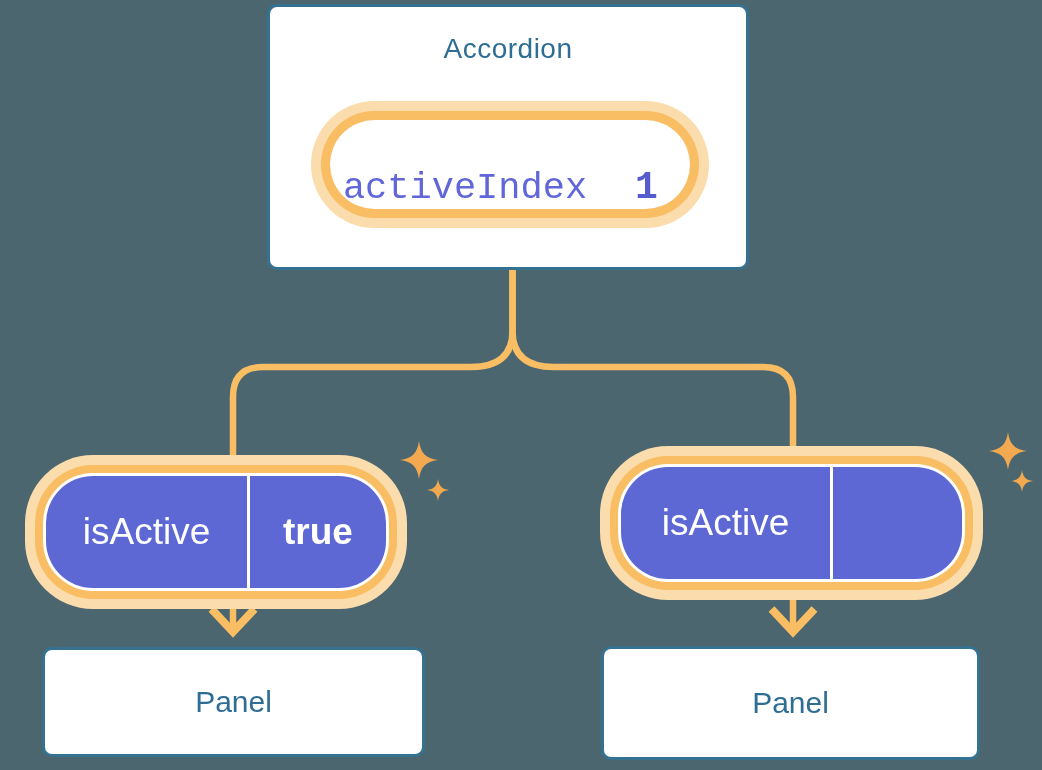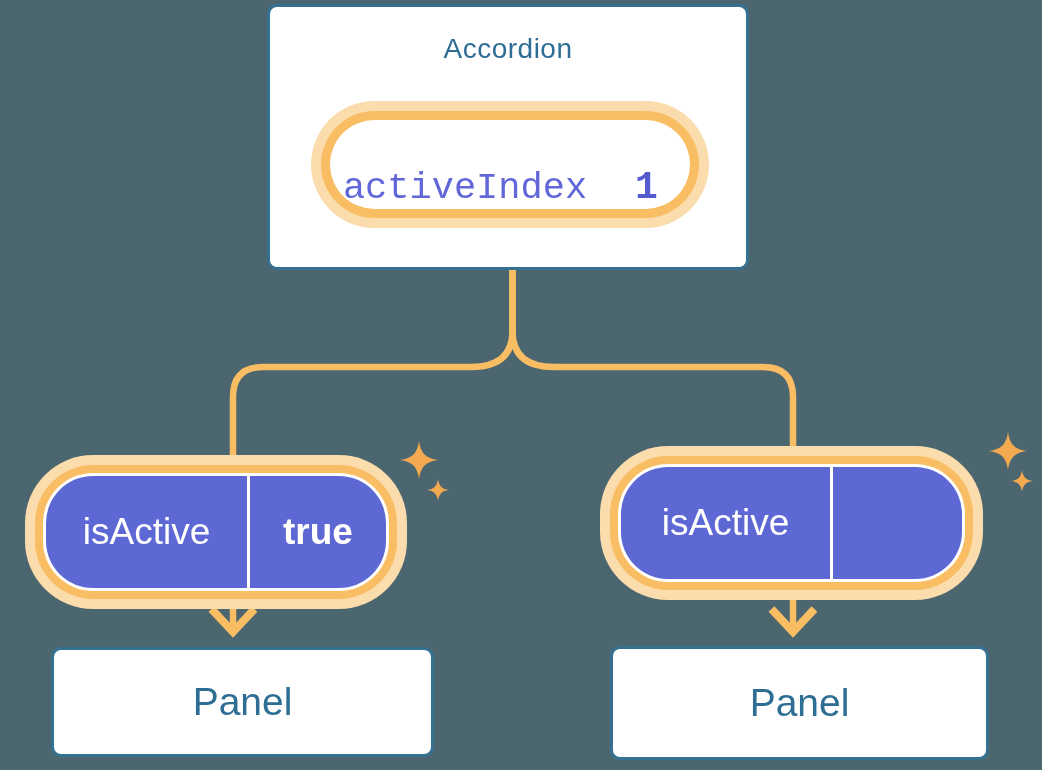--- a/index.html
+++ b/index.html
@@ -95,23 +95,22 @@
   }
   .prop-pill .pill-value {
     flex: 1;
     display: flex; align-items: center; justify-content: center;
     font-size: 37px;
     font-weight: bold;
     color: #ffffff;
   }
   .panel-card {
     display: flex; align-items: center; justify-content: center;
-    font-size: 39px;
+    font-size: 30px;
     color: #2E6D94;
-    margin-left: 9px;
   }
   .panel-card-left  { left: 42px;  top: 647px; width: 383px; height: 110px; }
   .panel-card-right { left: 601px; top: 646px; width: 379px; height: 114px; }
 </style>
 </head>
 <body>
 
 <div class="diagram">
 
   <svg class="svg-layer" width="1042" height="770" viewBox="0 0 1042 770">

